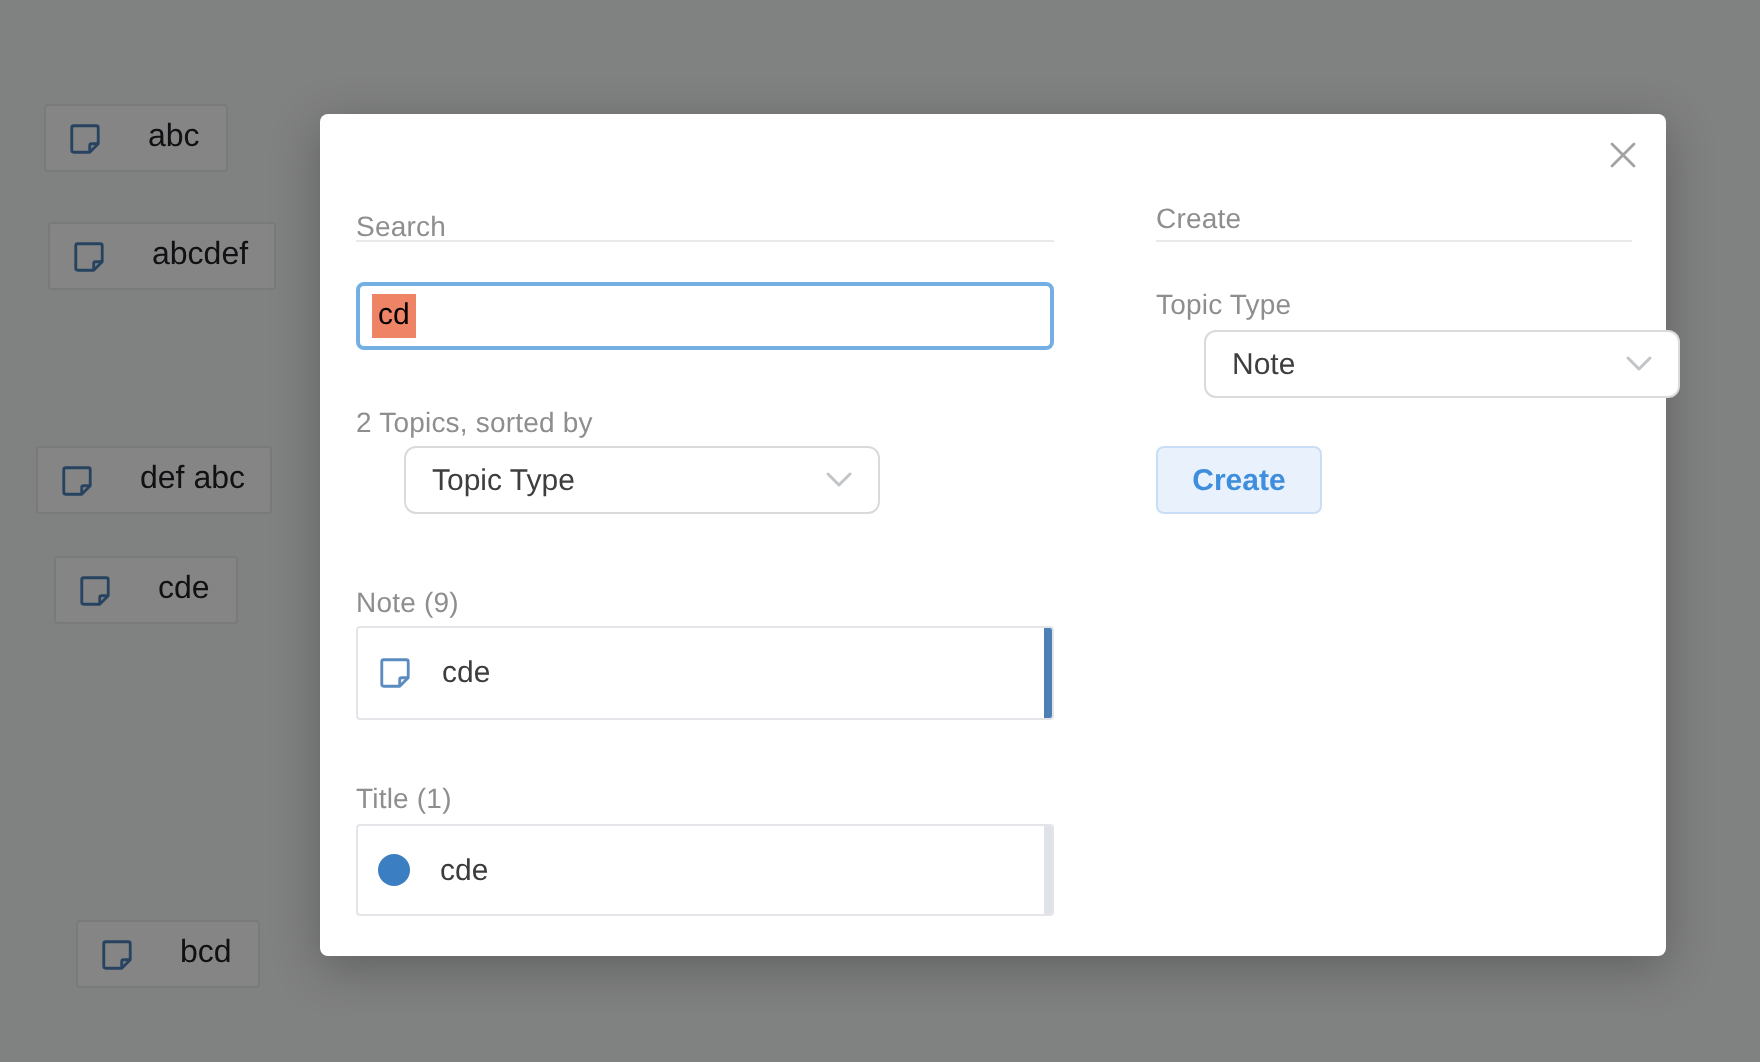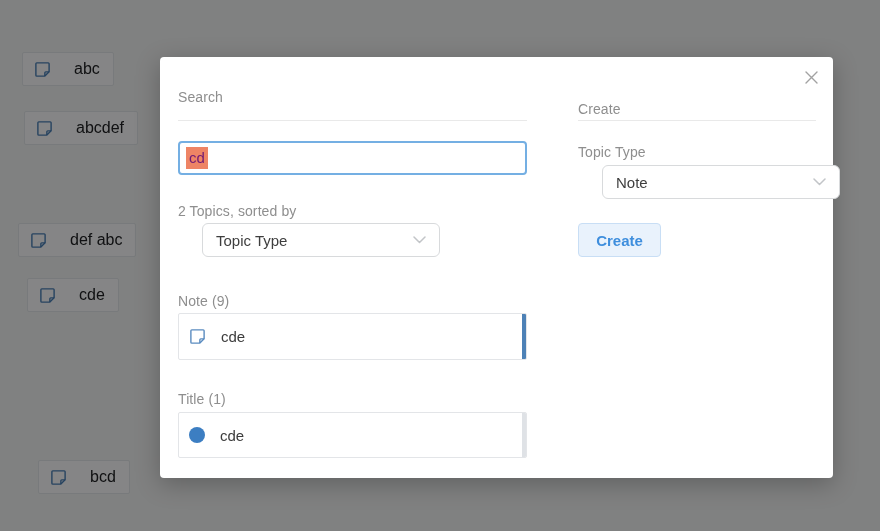--- a/index.html
+++ b/index.html
@@ -37,21 +37,21 @@
   .section-label{
     position:absolute;left:0;font-size:14px;color:#8e8e8e;letter-spacing:.1px;
   }
   .divider{position:absolute;left:0;right:0;height:1px;background:#e9e9e9;}
   .search-box{
     position:absolute;left:0;top:84px;width:349px;height:34px;
     border:2px solid #74afe3;border-radius:4px;box-sizing:border-box;
     background:#fff;display:flex;align-items:center;cursor:text;
   }
   .search-box .sel{
-    margin-left:6px;background:#ee8465;color:#701a75;
+    margin-left:6px;background:#ee8465;color:#000000;
     font-size:15px;padding:2px 3px;line-height:18px;
   }
   .dropdown{
     position:absolute;height:34px;border:1px solid #d8dadc;border-radius:6px;
     box-sizing:border-box;background:#fff;display:flex;align-items:center;
     padding-left:13px;font-size:15px;color:#3e3e3e;cursor:pointer;margin-left:24px;
   }
   .dropdown .chev{position:absolute;right:13px;color:#c2c5c8;display:flex;}
   .result-card{
     position:absolute;left:0;width:349px;border:1px solid #e3e5e8;
@@ -126,21 +126,21 @@
 
 <div class="modal">
 
   <button class="close-btn">
     <svg width="15" height="15" viewBox="0 0 15 15">
         <path d="M2 2 L13 13 M13 2 L2 13" stroke="currentColor" stroke-width="1.4" stroke-linecap="round"></path>
       </svg>
   </button>
 
   <div class="col col-left">
-    <div class="section-label" style="top:32px">Search</div>
+    <div class="section-label" style="top:48px">Search</div>
     <div class="divider" style="top:63px"></div>
 
     <div class="search-box">
       <span class="sel">cd</span>
     </div>
 
     <div class="section-label" style="top:146px">2 Topics, sorted by</div>
 
     <div class="dropdown" style="left:0;top:166px;width:238px">
       <span>Topic Type</span>

